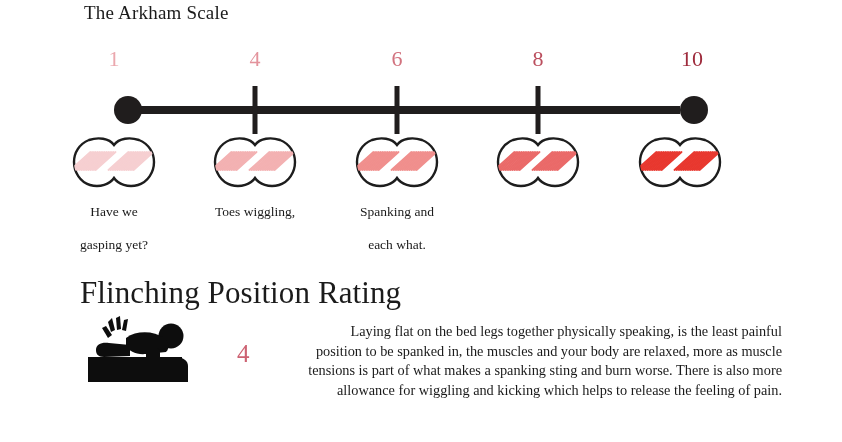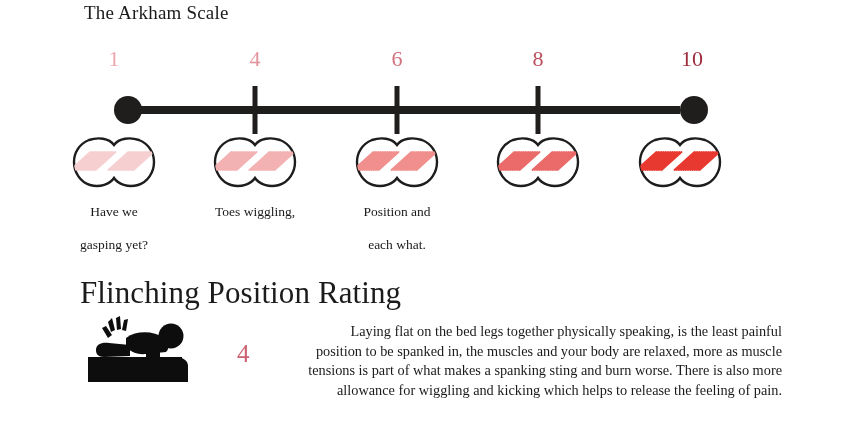--- a/index.html
+++ b/index.html
@@ -305,21 +305,21 @@
             <line x1="50.8" y1="34" x2="70.8" y2="16"></line>
             <line x1="52.6" y1="34" x2="72.6" y2="16"></line>
             <line x1="54.4" y1="34" x2="74.4" y2="16"></line>
             <line x1="56.2" y1="34" x2="76.2" y2="16"></line>
             <line x1="58" y1="34" x2="78" y2="16"></line>
             <line x1="59.8" y1="34" x2="79.8" y2="16"></line>
             <line x1="61.6" y1="34" x2="81.6" y2="16"></line>
           </g>
         </svg>
         <div class="col-caption">
-          <div>Position and</div>
+          <div>Spanking and</div>
           <div>each what.</div>
         </div>
       </div>
       <div class="scale-col" style="left: 538px;">
         <svg width="84" height="52" viewBox="0 0 84 52" class="butt-icon">
           <path d="M42 9 C37 2 26 1 17 4 C7 8 2 17 2 26 C2 36 8 46 18 49 C28 52 38 48 42 42 C46 48 56 52 66 49 C76 46 82 36 82 26 C82 17 77 8 67 4 C58 1 47 2 42 9 Z" fill="#ffffff" stroke="#1d1d1d" stroke-width="2.4"></path>
           <clipPath id="clip3">
             <path d="M42 9 C37 2 26 1 17 4 C7 8 2 17 2 26 C2 36 8 46 18 49 C28 52 38 48 42 42 C46 48 56 52 66 49 C76 46 82 36 82 26 C82 17 77 8 67 4 C58 1 47 2 42 9 Z" fill="#ffffff"></path>
           </clipPath>
           <g clip-path="url(#clip3)" stroke="#ea6a69" stroke-width="1.7" stroke-linecap="round">

